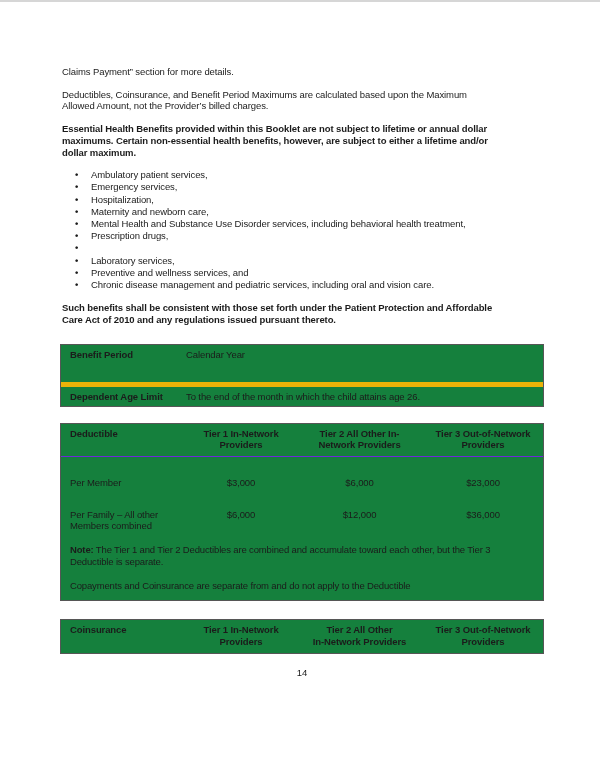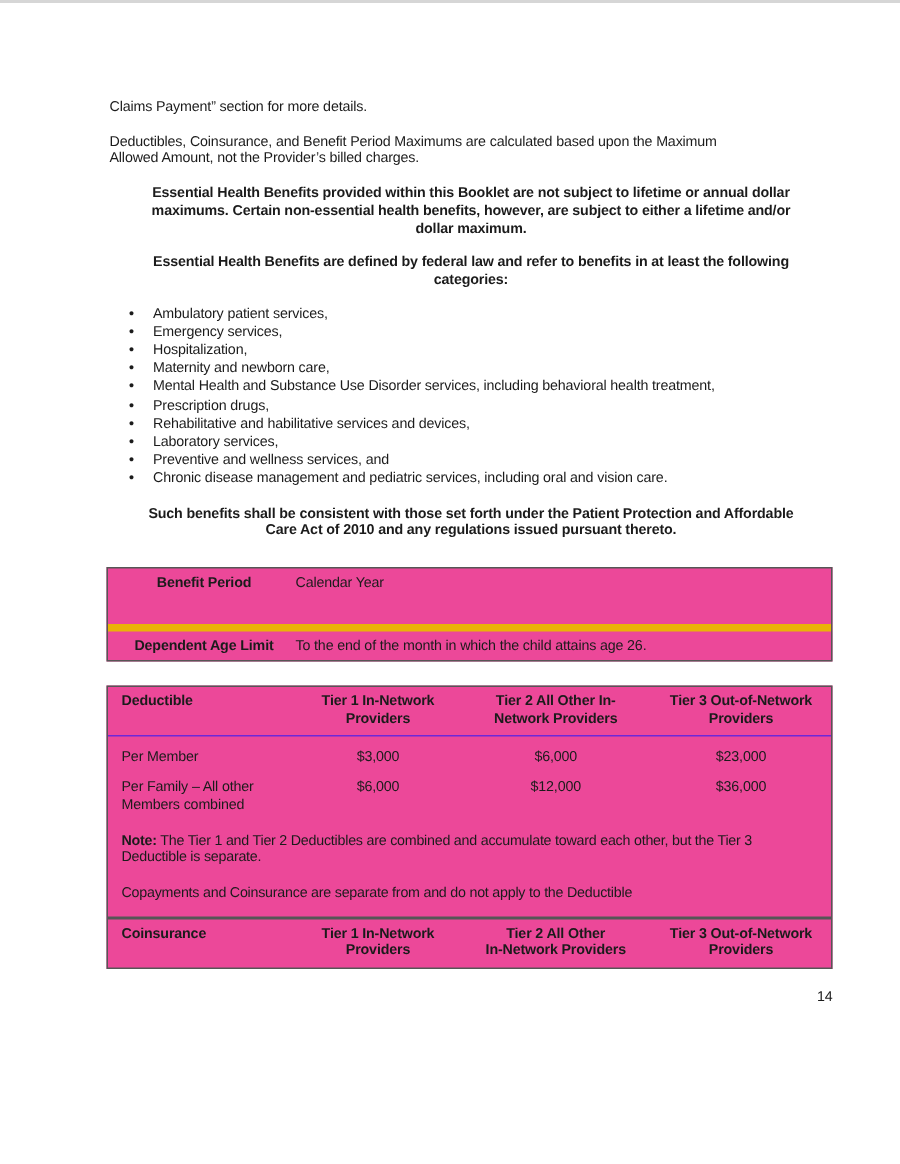--- a/index.html
+++ b/index.html
@@ -8,75 +8,73 @@
     width:600px; height:776px;
     background:#ffffff;
     font-family:"Liberation Sans","DejaVu Sans",sans-serif;
     font-size:9.5px;
     line-height:11.7px;
     color:#1b1b1b;
     letter-spacing:-0.1px;
     overflow:hidden;
   }
   .top-edge { position:absolute; top:0; left:0; right:0; height:2px; background:#d6d6d6; }
-  .content { position:absolute; left:71px; top:66px; width:484px; }
+  .content { position:absolute; left:60px; top:66px; width:484px; }
   .para { margin:0 0 11px 0; white-space:pre-line; padding-left:2px; }
-  .bold { font-weight:bold;text-align:center; }
+  .bold { font-weight:bold; }
 
   
   .blist { margin:9px 0 11px 0; }
   .bitem { display:flex; line-height:12.2px; padding-left:15px; }
   .bdot  { width:16px; flex:0 0 16px; font-weight:bold; }
   .btext { font-weight:normal; }
 
   
-  .tbl { border:1px solid #565656; background:#ec4899; }
+  .tbl { border:1px solid #565656; background:#15803d; }
   .t1 { margin-top:18px; }
   .t2 { margin-top:16px; }
-  .t3 { }
+  .t3 { margin-top:18px; }
 
   
   .t1row { display:grid; grid-template-columns:125px 1fr; }
   .t1row.r1 { height:37px; }
   .t1row.r2 { border-top:5px solid #eab308; height:19px; }
   .t1cell { padding:4px 6px 3px 9px; }
   .t1cell.val { padding-left:0; }
 
   
   .thead, .trow { display:grid; grid-template-columns:125px 110px 127px 1fr; }
   .thead { border-bottom:1px solid #6d28d9; }
   .t3 .thead { border-bottom:none; }
   .hcell { padding:4px 2px 5px 2px; font-weight:bold; text-align:center; white-space:pre-line; }
   .hcell.lbl { text-align:left; padding-left:9px; }
-  .tcell { padding:8px 2px 0 2px; text-align:center; white-space:pre-line; }
+  .tcell { padding:20px 2px 0 2px; text-align:center; white-space:pre-line; }
   .tcell.lbl { text-align:left; padding-left:9px; }
   .tbody { padding-bottom:9px; }
   .tnote { margin:12px 2px 0 9px; white-space:pre-line; letter-spacing:-0.15px; }
 
-  .pagenum { text-align:right; margin-top:13px; }
+  .pagenum { text-align:center; margin-top:13px; }
 </style>
 </head>
 <body>
 
 <div class="page">
   <div class="top-edge"></div>
 
   <div class="content">
 
     <p class="para">Claims Payment” section for more details.</p>
 
     <p class="para">Deductibles, Coinsurance, and Benefit Period Maximums are calculated based upon the Maximum
 Allowed Amount, not the Provider’s billed charges.</p>
 
     <p class="para bold">Essential Health Benefits provided within this Booklet are not subject to lifetime or annual dollar
 maximums.  Certain non-essential health benefits, however, are subject to either a lifetime and/or
 dollar maximum.</p>
 
-    <p class="para bold">Essential Health Benefits are defined by federal law and refer to benefits in at least the following
-categories:</p>
 
     <div class="blist">
       <div class="bitem">
           <span class="bdot">•</span>
           <span class="btext">Ambulatory patient services,</span>
         </div>
       <div class="bitem">
           <span class="bdot">•</span>
           <span class="btext">Emergency services,</span>
         </div>
@@ -91,21 +89,20 @@
       <div class="bitem">
           <span class="bdot">•</span>
           <span class="btext">Mental Health and Substance Use Disorder services, including behavioral health treatment,</span>
         </div>
       <div class="bitem">
           <span class="bdot">•</span>
           <span class="btext">Prescription drugs,</span>
         </div>
       <div class="bitem">
           <span class="bdot">•</span>
-          <span class="btext">Rehabilitative and habilitative services and devices,</span>
         </div>
       <div class="bitem">
           <span class="bdot">•</span>
           <span class="btext">Laboratory services,</span>
         </div>
       <div class="bitem">
           <span class="bdot">•</span>
           <span class="btext">Preventive and wellness services, and</span>
         </div>
       <div class="bitem">

